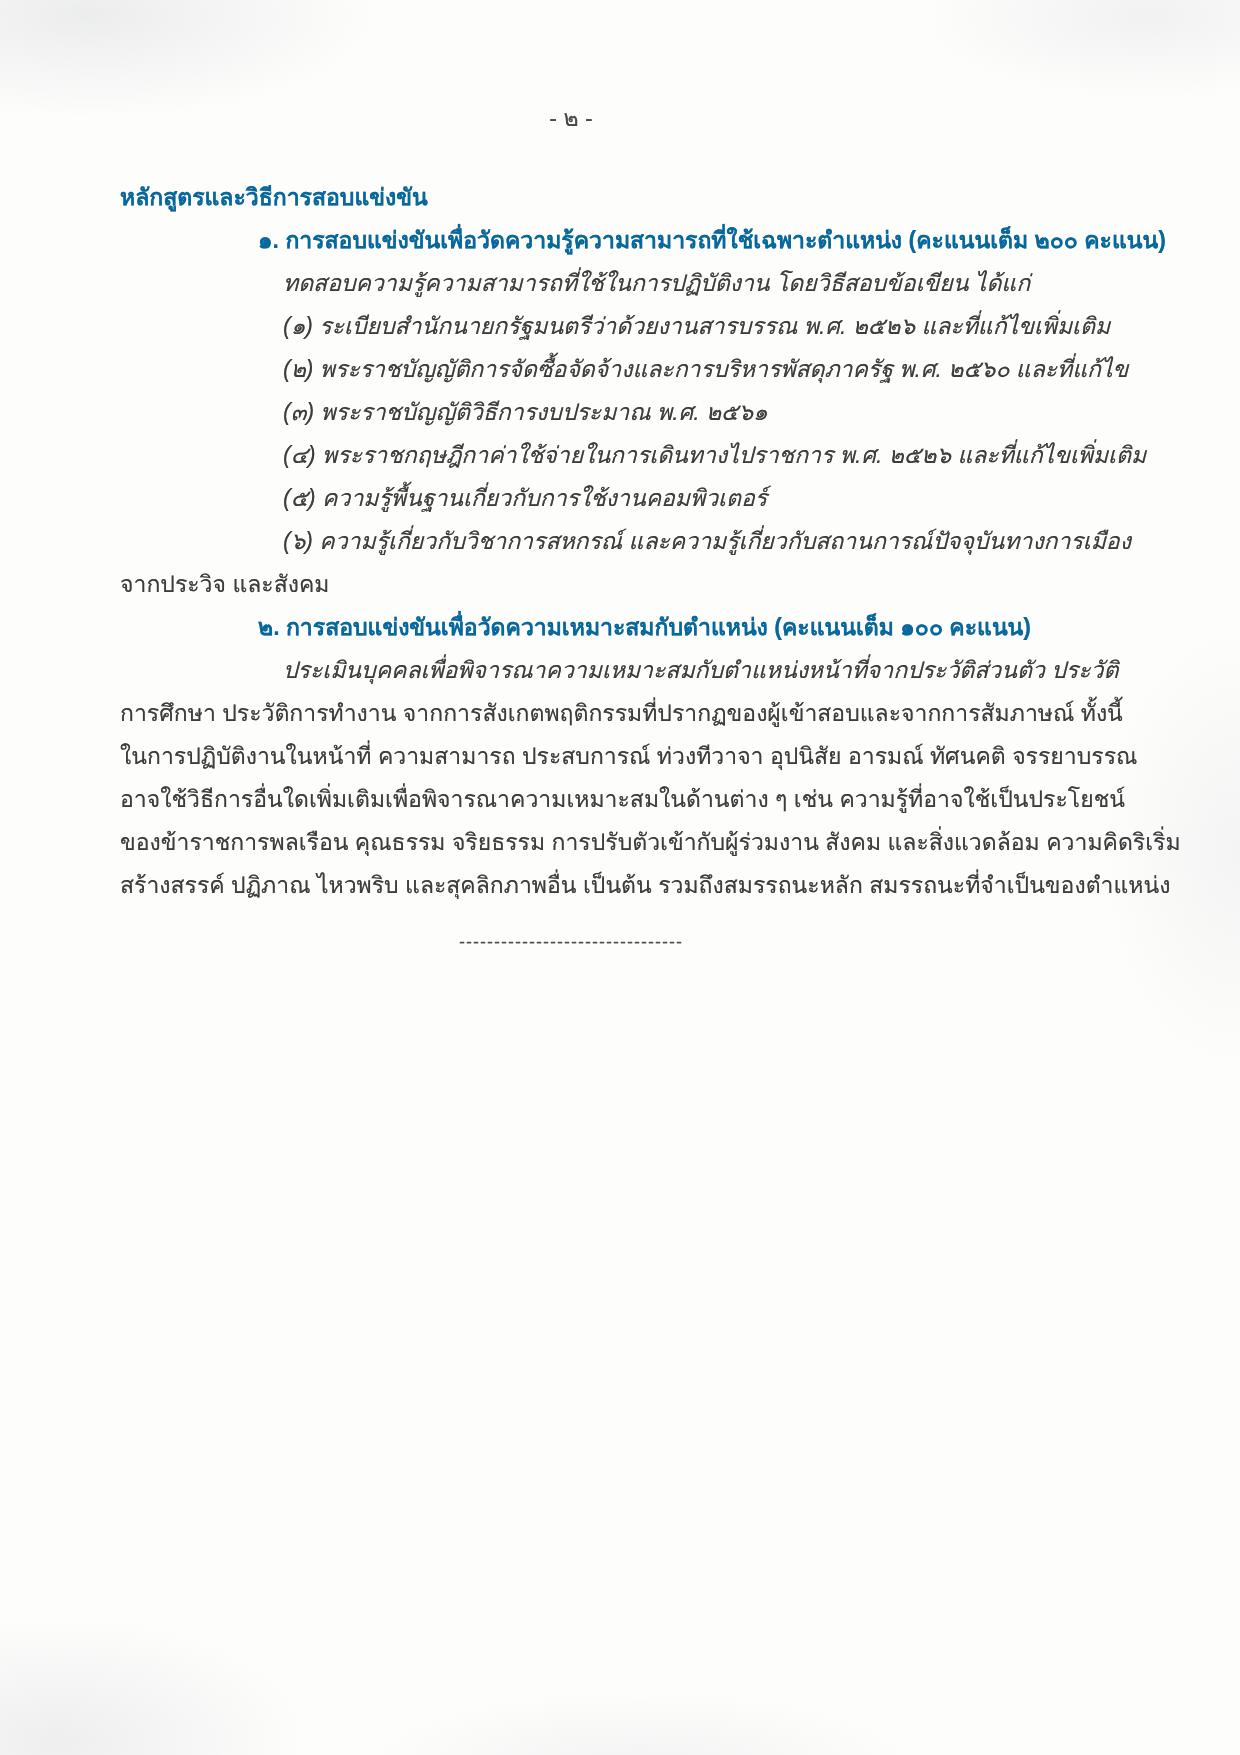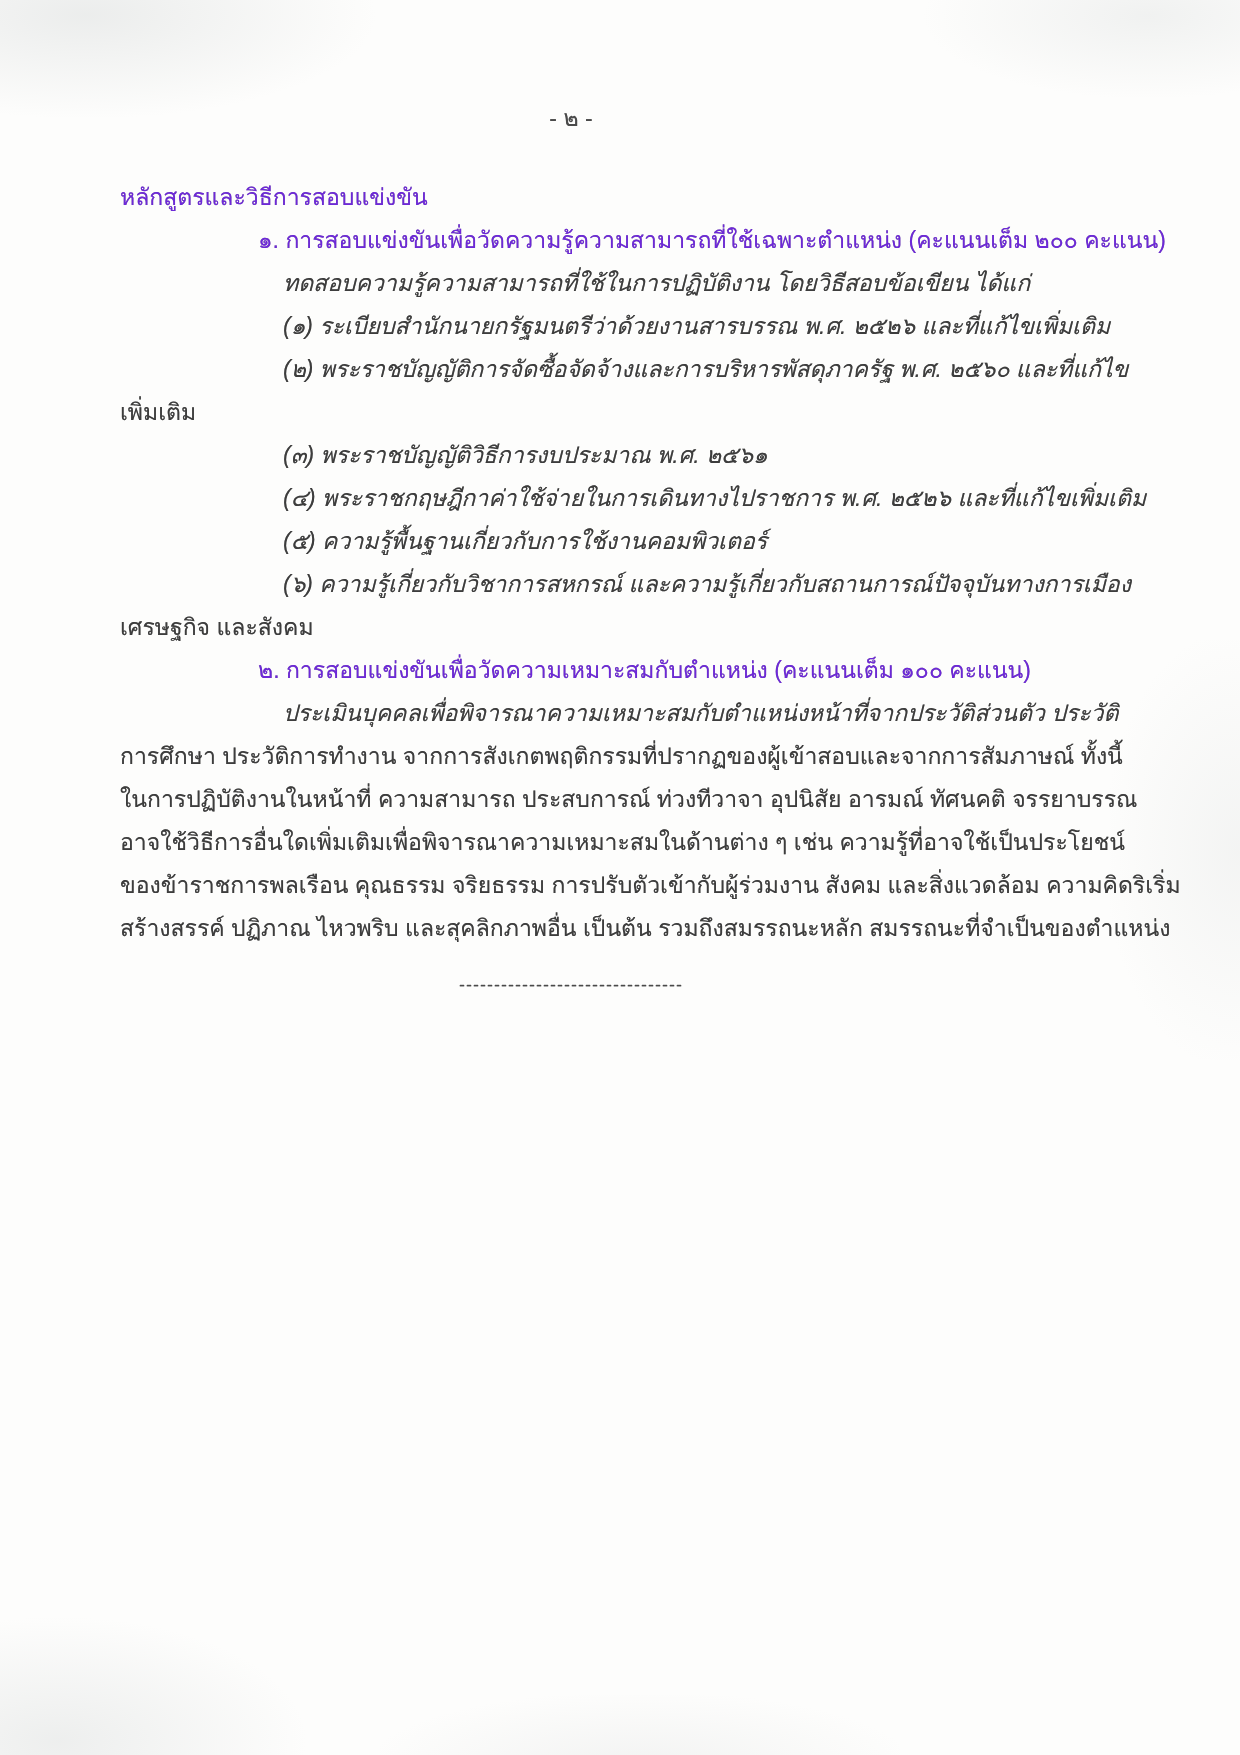--- a/index.html
+++ b/index.html
@@ -28,21 +28,21 @@
     position:absolute;left:120px;top:100px;width:902px;
     text-align:center;font-size:23px;color:#4a4a4a;
     text-shadow:0 0 .5px rgba(70,70,70,.6);
   }
   .content{
     position:absolute;left:120px;top:176px;width:902px;
     font-size:23px;line-height:43px;
     text-shadow:0 0 .5px rgba(70,70,70,.55);
   }
   .line{white-space:nowrap;}
-  .bold{font-weight:normal;color:#6d28d9;}
+  .bold{font-weight:bold;color:#0369a1;}
   .ind-title{padding-left:138px;}
   .ind{padding-left:163px;font-style:italic;}
   .divider{
     margin-top:14px;text-align:center;color:#4a4a4a;
     font-size:18px;letter-spacing:1px;white-space:nowrap;
   }
 </style>
 </head>
 <body>
 
@@ -57,26 +57,25 @@
   <div class="page-number">- ๒ -</div>
 
   <div class="content">
     <div class="line bold">หลักสูตรและวิธีการสอบแข่งขัน</div>
 
     <div class="line bold ind-title">๑. การสอบแข่งขันเพื่อวัดความรู้ความสามารถที่ใช้เฉพาะตำแหน่ง (คะแนนเต็ม ๒๐๐ คะแนน)</div>
     <div class="line ind">ทดสอบความรู้ความสามารถที่ใช้ในการปฏิบัติงาน โดยวิธีสอบข้อเขียน ได้แก่</div>
 
     <div class="line ind">(๑) ระเบียบสำนักนายกรัฐมนตรีว่าด้วยงานสารบรรณ พ.ศ. ๒๕๒๖ และที่แก้ไขเพิ่มเติม</div>
     <div class="line ind">(๒) พระราชบัญญัติการจัดซื้อจัดจ้างและการบริหารพัสดุภาครัฐ พ.ศ. ๒๕๖๐ และที่แก้ไข</div>
-    <div class="line">เพิ่มเติม</div>
     <div class="line ind">(๓) พระราชบัญญัติวิธีการงบประมาณ พ.ศ. ๒๕๖๑</div>
     <div class="line ind">(๔) พระราชกฤษฎีกาค่าใช้จ่ายในการเดินทางไปราชการ พ.ศ. ๒๕๒๖ และที่แก้ไขเพิ่มเติม</div>
     <div class="line ind">(๕) ความรู้พื้นฐานเกี่ยวกับการใช้งานคอมพิวเตอร์</div>
     <div class="line ind">(๖) ความรู้เกี่ยวกับวิชาการสหกรณ์ และความรู้เกี่ยวกับสถานการณ์ปัจจุบันทางการเมือง</div>
-    <div class="line">เศรษฐกิจ และสังคม</div>
+    <div class="line">จากประวิจ และสังคม</div>
 
     <div class="line bold ind-title">๒. การสอบแข่งขันเพื่อวัดความเหมาะสมกับตำแหน่ง (คะแนนเต็ม ๑๐๐ คะแนน)</div>
     <div class="line ind">ประเมินบุคคลเพื่อพิจารณาความเหมาะสมกับตำแหน่งหน้าที่จากประวัติส่วนตัว ประวัติ</div>
     <div class="line">การศึกษา ประวัติการทำงาน จากการสังเกตพฤติกรรมที่ปรากฏของผู้เข้าสอบและจากการสัมภาษณ์ ทั้งนี้</div>
     <div class="line">ในการปฏิบัติงานในหน้าที่ ความสามารถ ประสบการณ์ ท่วงทีวาจา อุปนิสัย อารมณ์ ทัศนคติ จรรยาบรรณ</div>
     <div class="line">อาจใช้วิธีการอื่นใดเพิ่มเติมเพื่อพิจารณาความเหมาะสมในด้านต่าง ๆ เช่น ความรู้ที่อาจใช้เป็นประโยชน์</div>
     <div class="line">ของข้าราชการพลเรือน คุณธรรม จริยธรรม การปรับตัวเข้ากับผู้ร่วมงาน สังคม และสิ่งแวดล้อม ความคิดริเริ่ม</div>
     <div class="line">สร้างสรรค์ ปฏิภาณ ไหวพริบ และสุคลิกภาพอื่น เป็นต้น รวมถึงสมรรถนะหลัก สมรรถนะที่จำเป็นของตำแหน่ง</div>
 
     <div class="divider">--------------------------------</div>

